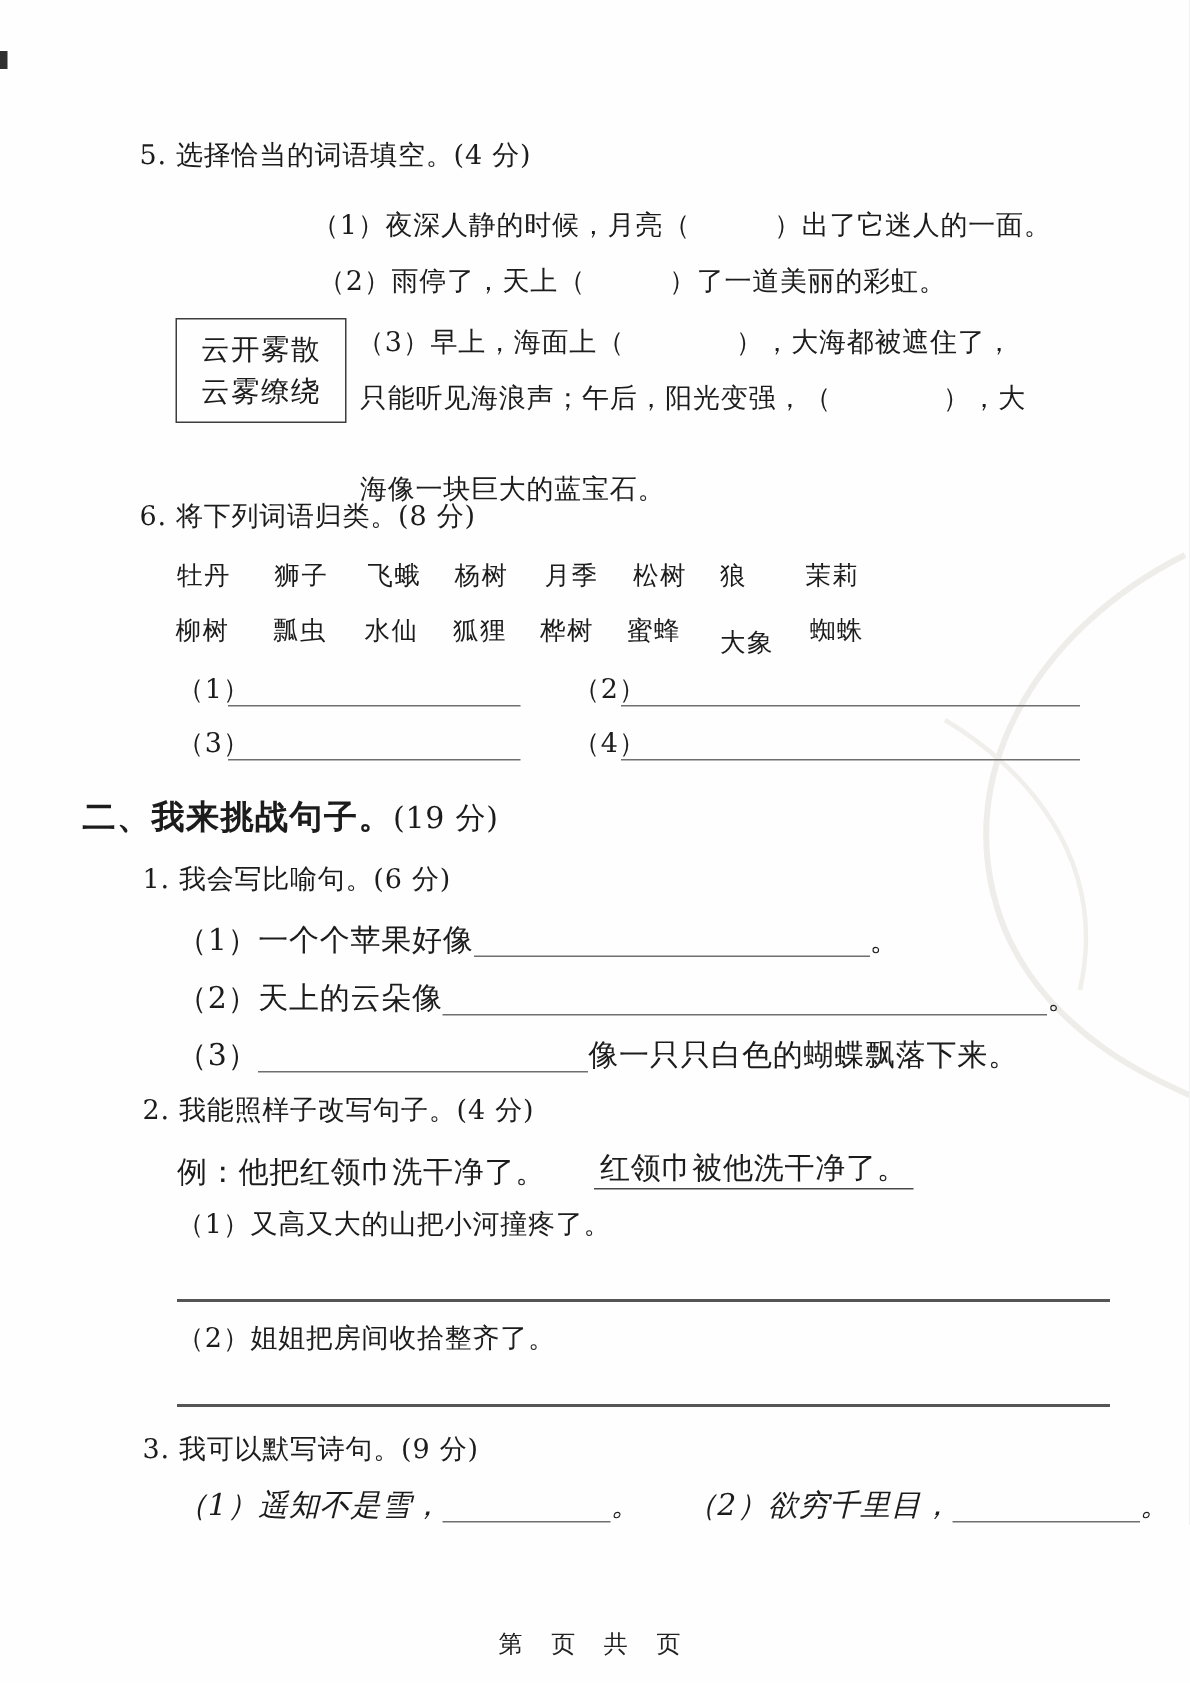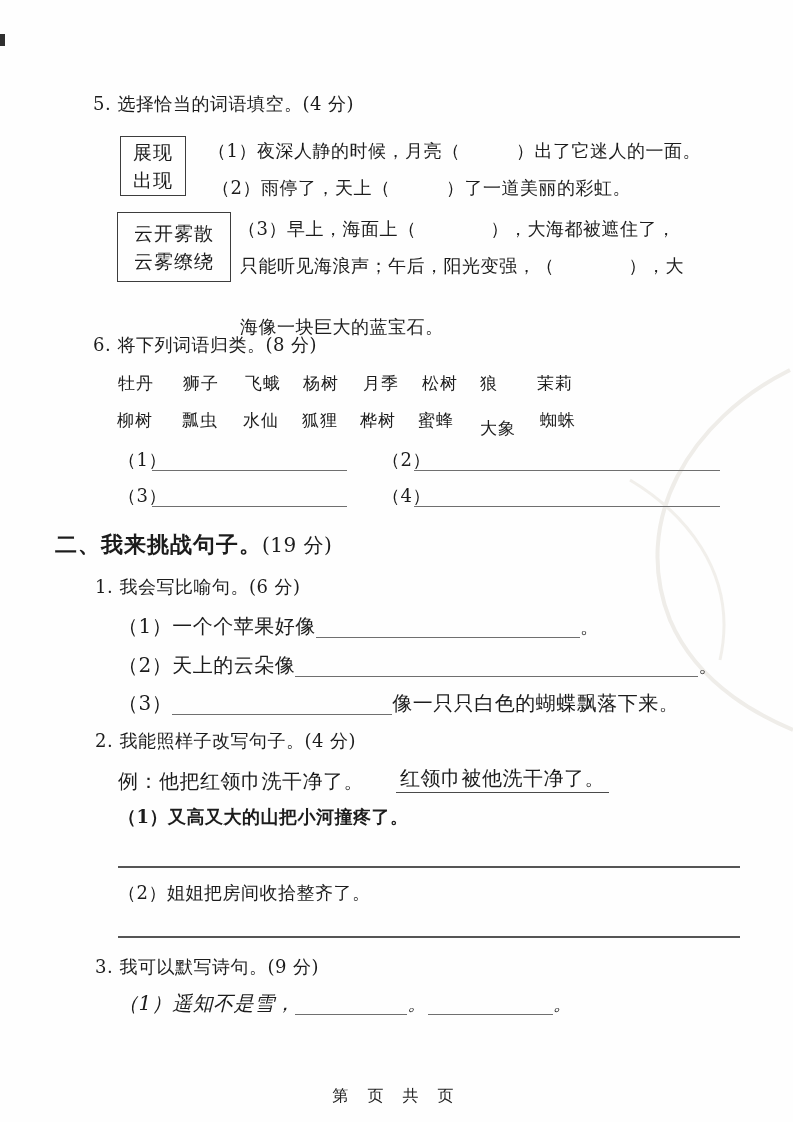--- a/index.html
+++ b/index.html
@@ -92,24 +92,20 @@
 <div class="page">
 
   <svg class="watermark" style="left:540px;top:360px;" width="253" height="420" viewBox="0 0 253 420">
     <path d="M 250 10 C 150 60, 90 160, 130 260 C 160 330, 230 360, 253 370" fill="none" stroke="#efede9" stroke-width="4"></path>
     <path d="M 90 120 C 140 150, 200 210, 180 300" fill="none" stroke="#f1efeb" stroke-width="3"></path>
   </svg>
   <div class="speck" style="left:0;top:34px;width:5px;height:12px;"></div>
 
   <div class="t" style="left:93px;top:92px;">5. 选择恰当的词语填空。(4 分)</div>
 
-  <div class="box" style="left:120px;top:136px;width:64px;height:58px;">
-    <span>展现</span>
-    <span>出现</span>
-  </div>
 
   <div class="t" style="left:208px;top:139px;">（1）夜深人静的时候，月亮（　　　）出了它迷人的一面。</div>
   <div class="t" style="left:212px;top:176px;">（2）雨停了，天上（　　　）了一道美丽的彩虹。</div>
 
   <div class="box" style="left:117px;top:212px;width:112px;height:68px;">
     <span>云开雾散</span>
     <span>云雾缭绕</span>
   </div>
 
   <div class="t" style="left:238px;top:217px;">（3）早上，海面上（　　　　），大海都被遮住了，</div>
@@ -170,31 +166,32 @@
     <span>像一只只白色的蝴蝶飘落下来。</span>
   </div>
 
   <div class="t" style="left:95px;top:729px;">2. 我能照样子改写句子。(4 分)</div>
 
   <div class="row" style="left:118px;top:766px;">
     <span>例：他把红领巾洗干净了。</span>
     <span class="answer-line" style="margin-left:32px;">红领巾被他洗干净了。</span>
   </div>
 
-  <div class="t" style="left:118px;top:805px;font-weight:bold;">（1）又高又大的山把小河撞疼了。</div>
+  <div class="t" style="left:118px;top:805px;">（1）又高又大的山把小河撞疼了。</div>
   <div class="hline" style="left:118px;top:866px;width:622px;"></div>
 
   <div class="t" style="left:118px;top:881px;">（2）姐姐把房间收拾整齐了。</div>
   <div class="hline" style="left:118px;top:936px;width:622px;"></div>
 
   <div class="t" style="left:95px;top:955px;">3. 我可以默写诗句。(9 分)</div>
 
   <div class="row" style="left:118px;top:991px;font-style:italic;">
     <span>（1）遥知不是雪，</span>
     <span class="blank" style="width:112px;"></span>
     <span>。</span>
+    <span style="margin-left:30px;">（2）欲穷千里目，</span>
     <span class="blank" style="width:125px;"></span>
     <span>。</span>
   </div>
 
   <div class="footer" style="top:1086px;">第 页 共 页</div>
 
 </div>
 
 </body></html>

